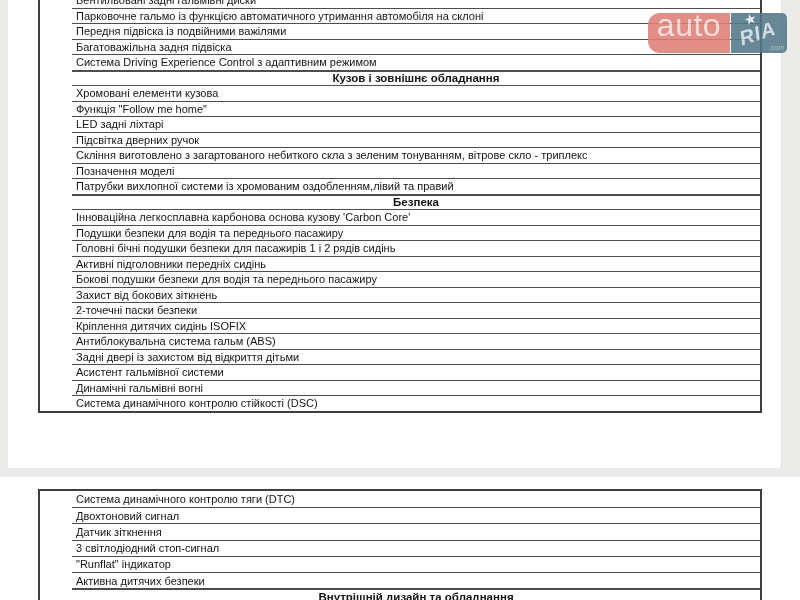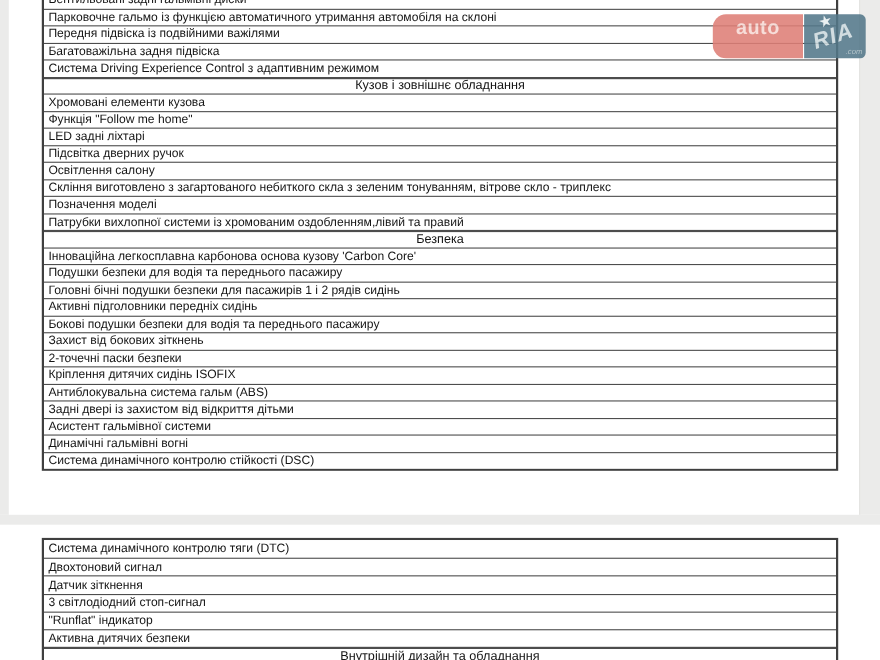--- a/index.html
+++ b/index.html
@@ -34,25 +34,26 @@
     height: 15.5px;
     border-top: 1px solid #4d4d4d;
     display: flex;
     align-items: center;
     padding: 0 4px;
     font-size: 11px;
     color: #151515;
     white-space: nowrap;
     overflow: hidden;
     background: #ffffff;
+    margin-left: 32px;
   }
   .row:first-child { border-top: none; }
   .row.section {
     justify-content: center;
-    font-weight: normal;
+    font-weight: bold;
     font-size: 11.5px;
     border-top-width: 2px;
     text-align: center;
   }
   #table-bottom .row { height: 16.2px; }
 
   
   #watermark {
     position: absolute;
     left: 648px; top: 13px;
@@ -62,22 +63,22 @@
     z-index: 5;
   }
   #wm-auto {
     width: 82px;
     background: #df7f77;
     border-radius: 12px 0 0 12px;
     display: flex;
     align-items: center;
     justify-content: center;
     color: #f6d9d4;
-    font-size: 18px;
-    font-weight: bold;
+    font-size: 32px;
+    font-weight: normal;
     letter-spacing: 0.5px;
     padding-bottom: 16px;
     box-sizing: border-box;
   }
   #wm-ria {
     flex: 1;
     margin-left: 1px;
     background: #54788a;
     border-radius: 0 5px 5px 0;
     position: relative;
@@ -119,21 +120,20 @@
     <div class="row">Вентильовані задні гальмівні диски</div>
     <div class="row">Парковочне гальмо із функцією автоматичного утримання автомобіля на склоні</div>
     <div class="row">Передня підвіска із подвійними важілями</div>
     <div class="row">Багатоважільна задня підвіска</div>
     <div class="row">Система Driving Experience Control з адаптивним режимом</div>
     <div class="row section">Кузов і зовнішнє обладнання</div>
     <div class="row">Хромовані елементи кузова</div>
     <div class="row">Функція "Follow me home"</div>
     <div class="row">LED задні ліхтарі</div>
     <div class="row">Підсвітка дверних ручок</div>
-    <div class="row">Освітлення салону</div>
     <div class="row">Скління виготовлено з загартованого небиткого скла з зеленим тонуванням, вітрове скло - триплекс</div>
     <div class="row">Позначення моделі</div>
     <div class="row">Патрубки вихлопної системи із хромованим оздобленням,лівий та правий</div>
     <div class="row section">Безпека</div>
     <div class="row">Інноваційна легкосплавна карбонова основа кузову 'Carbon Core'</div>
     <div class="row">Подушки безпеки для водія та переднього пасажиру</div>
     <div class="row">Головні бічні подушки безпеки для пасажирів 1 і 2 рядів сидінь</div>
     <div class="row">Активні підголовники передніх сидінь</div>
     <div class="row">Бокові подушки безпеки для водія та переднього пасажиру</div>
     <div class="row">Захист від бокових зіткнень</div>

